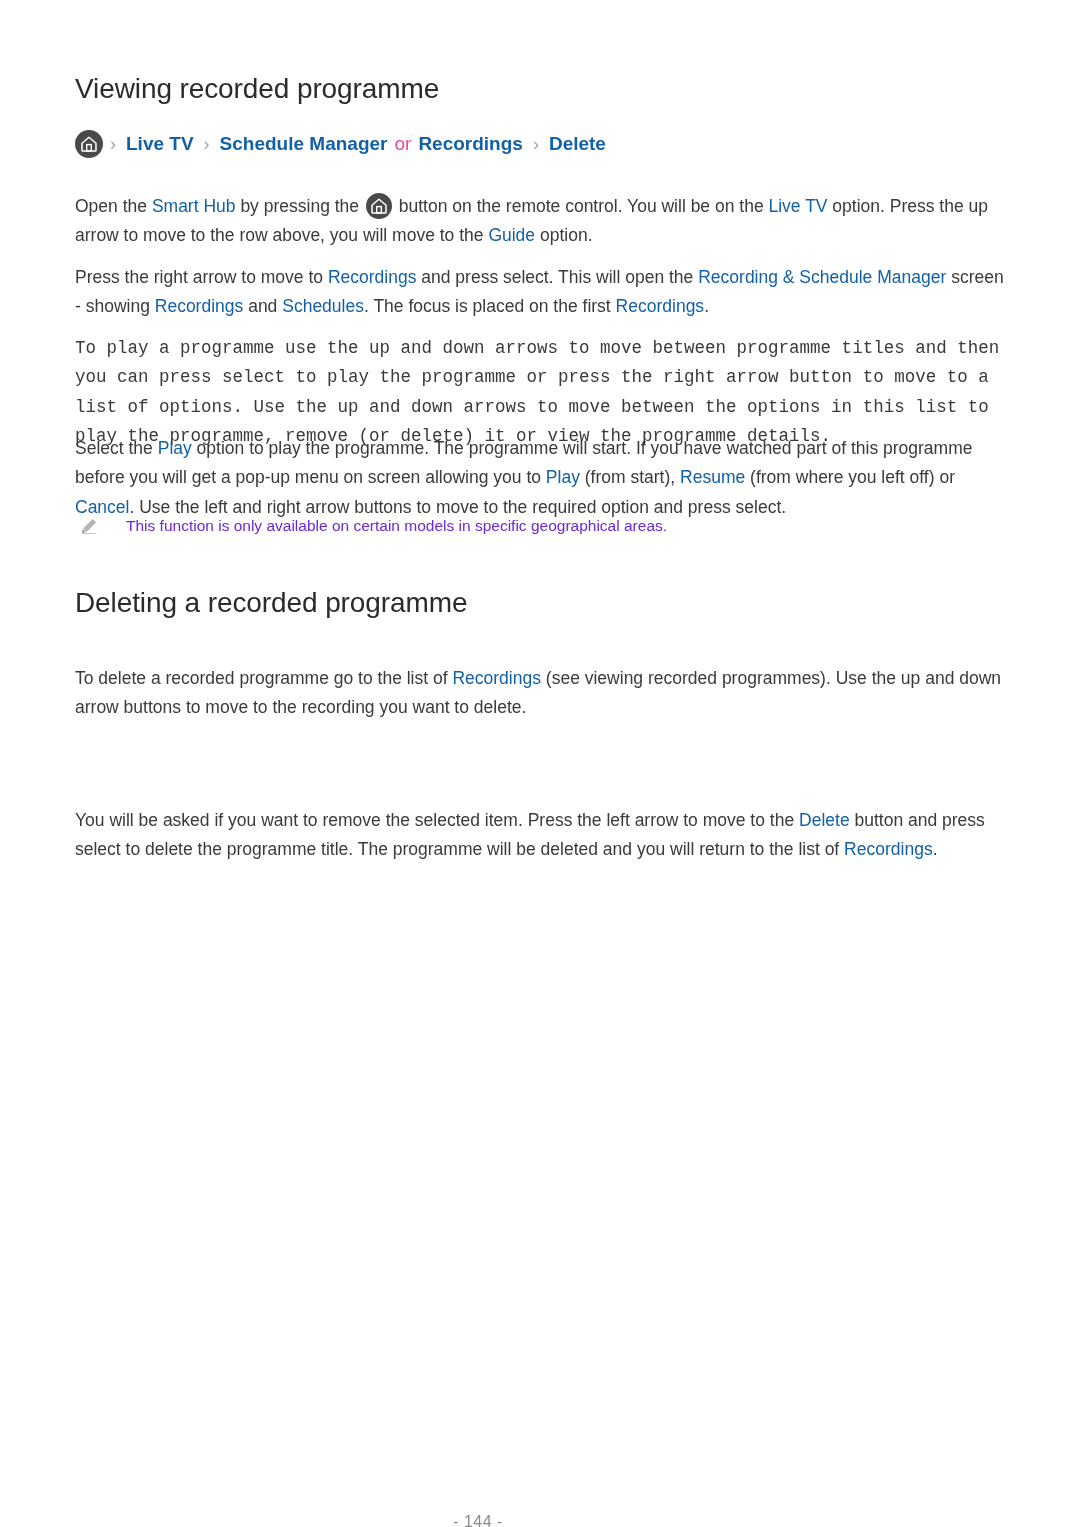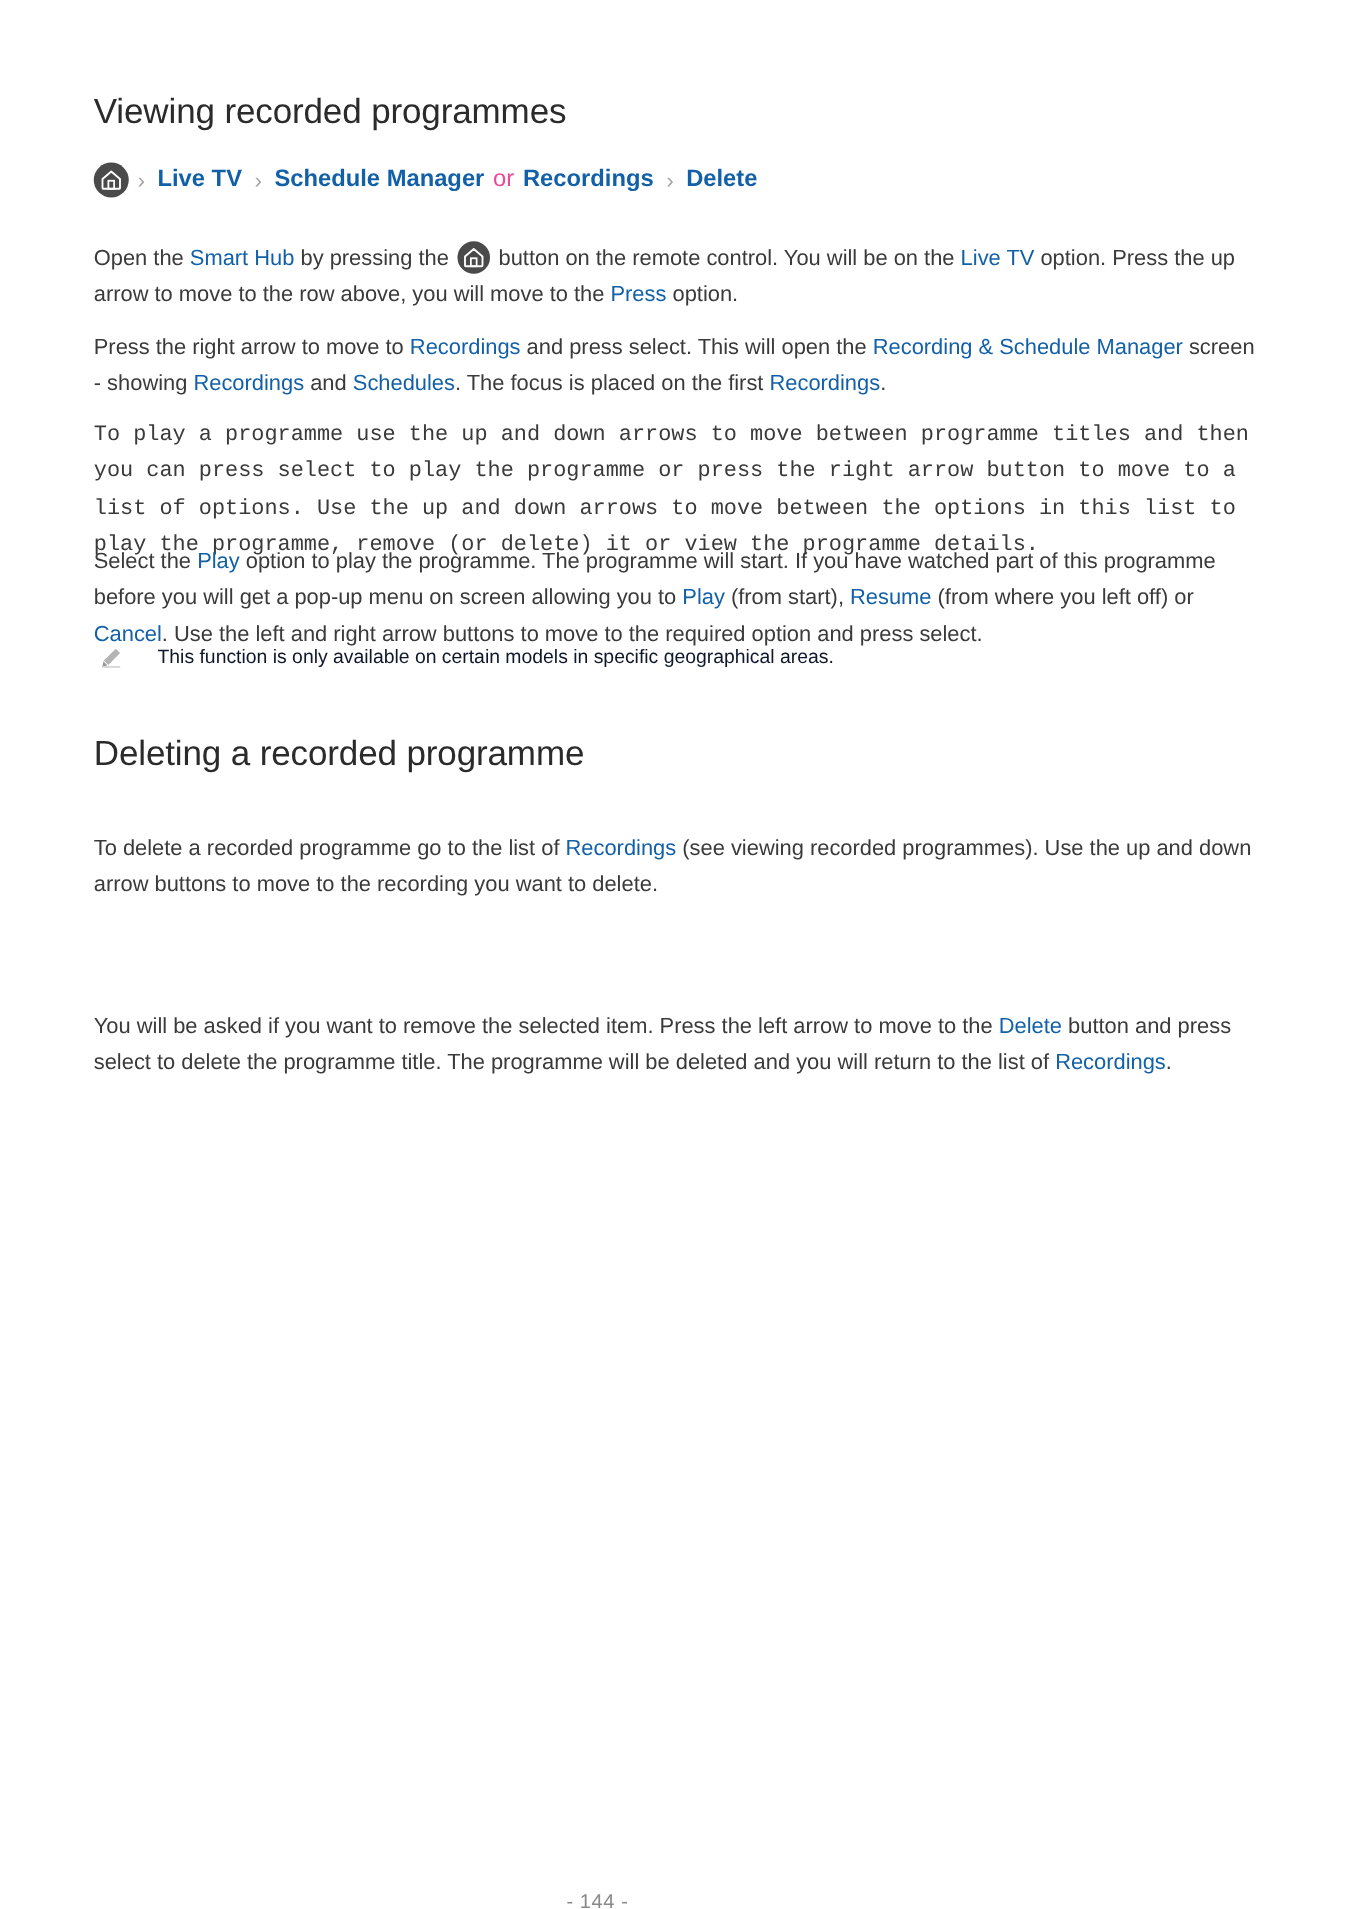--- a/index.html
+++ b/index.html
@@ -104,21 +104,21 @@
 
   
   .note {
     position: absolute;
     left: 80px;
     width: 920px;
     display: flex;
     align-items: flex-start;
     font-size: 15.5px;
     line-height: 24px;
-    color: #0f172a;
+    color: #6d28d9;
   }
   .note .note-text { margin-left: 28px; }
   .pencil-icon {
     flex: none;
     width: 18px;
     height: 18px;
     margin-top: 3px;
   }
 
   
@@ -131,21 +131,21 @@
     font-size: 16px;
     color: #8a8a8a;
     letter-spacing: 0.5px;
   }
 </style>
 </head>
 <body>
 
 <div class="page">
 
-  <h1 class="section-title title-1">Viewing recorded programmes</h1>
+  <h1 class="section-title title-1">Viewing recorded programme</h1>
 
   <div class="breadcrumb">
     <span class="home-icon">
       <svg width="18" height="18" viewBox="0 0 18 18" aria-hidden="true">
         <path d="M9 2.2 L16 8.2 L16 15.4 Q16 16 15.4 16 L2.6 16 Q2 16 2 15.4 L2 8.2 Z" fill="none" stroke="#ffffff" stroke-width="1.5" stroke-linejoin="round"></path>
         <rect x="6.7" y="9.6" width="4.6" height="6.4" fill="none" stroke="#ffffff" stroke-width="1.4"></rect>
       </svg>
     </span>
     <span class="sep">›</span>
     <span class="crumb">Live TV</span>
@@ -154,21 +154,21 @@
     <span class="crumb-plain">or</span>
     <span class="crumb">Recordings</span>
     <span class="sep">›</span>
     <span class="crumb">Delete</span>
   </div>
 
   <p class="para" style="top:174px;">
     <span>Open the </span><span class="lnk">Smart Hub</span><span> by pressing the </span><span class="home-icon home-icon-inline"><svg width="18" height="18" viewBox="0 0 18 18" aria-hidden="true">
           <path d="M9 2.2 L16 8.2 L16 15.4 Q16 16 15.4 16 L2.6 16 Q2 16 2 15.4 L2 8.2 Z" fill="none" stroke="#ffffff" stroke-width="1.5" stroke-linejoin="round"></path>
           <rect x="6.7" y="9.6" width="4.6" height="6.4" fill="none" stroke="#ffffff" stroke-width="1.4"></rect>
-        </svg></span><span> button on the remote control. You will be on the </span><span class="lnk">Live TV</span><span> option. Press the up arrow to move to the row above, you will move to the </span><span class="lnk">Press</span><span> option.</span>
+        </svg></span><span> button on the remote control. You will be on the </span><span class="lnk">Live TV</span><span> option. Press the up arrow to move to the row above, you will move to the </span><span class="lnk">Guide</span><span> option.</span>
   </p>
 
   <p class="para" style="top:245px;">
     <span>Press the right arrow to move to </span><span class="lnk">Recordings</span><span> and press select. This will open the </span><span class="lnk">Recording &amp; Schedule Manager</span><span> screen - showing </span><span class="lnk">Recordings</span><span> and </span><span class="lnk">Schedules</span><span>. The focus is placed on the first </span><span class="lnk">Recordings</span><span>.</span>
   </p>
 
   <p class="para" style="top:316px;font-family:Liberation Mono, monospace;">
     <span>To play a programme use the up and down arrows to move between programme titles and then you can press select to play the programme or press the right arrow button to move to a list of options. Use the up and down arrows to move between the options in this list to play the programme, remove (or delete) it or view the programme details.</span>
   </p>
 

